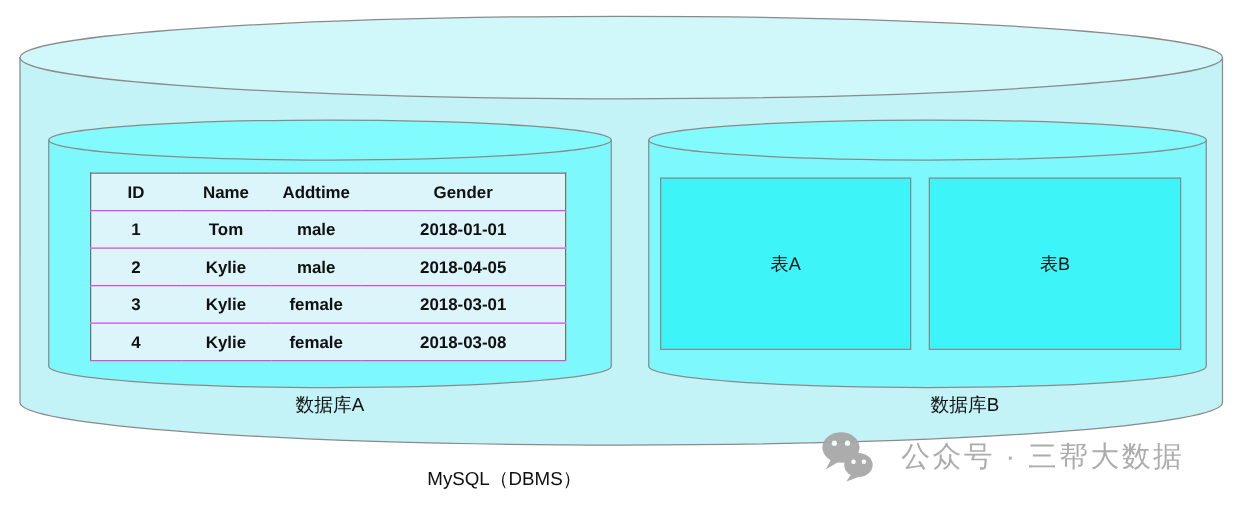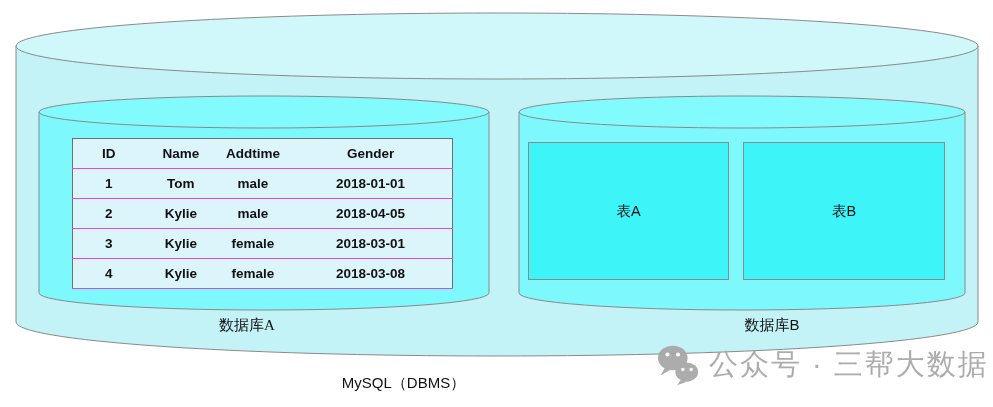--- a/index.html
+++ b/index.html
@@ -44,36 +44,36 @@
     display:flex;align-items:center;justify-content:center;
     font-size:14.5px;
   }
   .tbox.box-a{left:528px;width:199px;}
   .tbox.box-b{left:743px;width:200px;}
 
   .db-label{
     position:absolute;top:315px;height:20px;line-height:20px;
     text-align:center;font-size:15px;
   }
-  .db-label.label-a{left:22px;width:450px;font-family:Liberation Serif, serif;}
+  .db-label.label-a{left:39px;width:450px;}
   .db-label.label-b{left:549px;width:446px;}
 
   .dbms-label{
     position:absolute;left:0;top:374px;width:807px;
     text-align:center;font-size:15px;
   }
 
   .watermark{
     position:absolute;left:655px;top:344px;
     display:flex;align-items:center;gap:8px;
     color:var(--c-watermark,#a6a6a6);
     opacity:.92;
   }
   .watermark .wm-text{
-    font-size:29px;letter-spacing:2px;white-space:nowrap;
+    font-size:23px;letter-spacing:2px;white-space:nowrap;margin-left:12px;
   }
   .watermark svg{display:block;}
   .wm-bubble{fill:var(--c-watermark,#a6a6a6);}
   .wm-eye{fill:#ffffff;}
 </style>
 </head>
 <body>
 
 <div class="stage">
 

